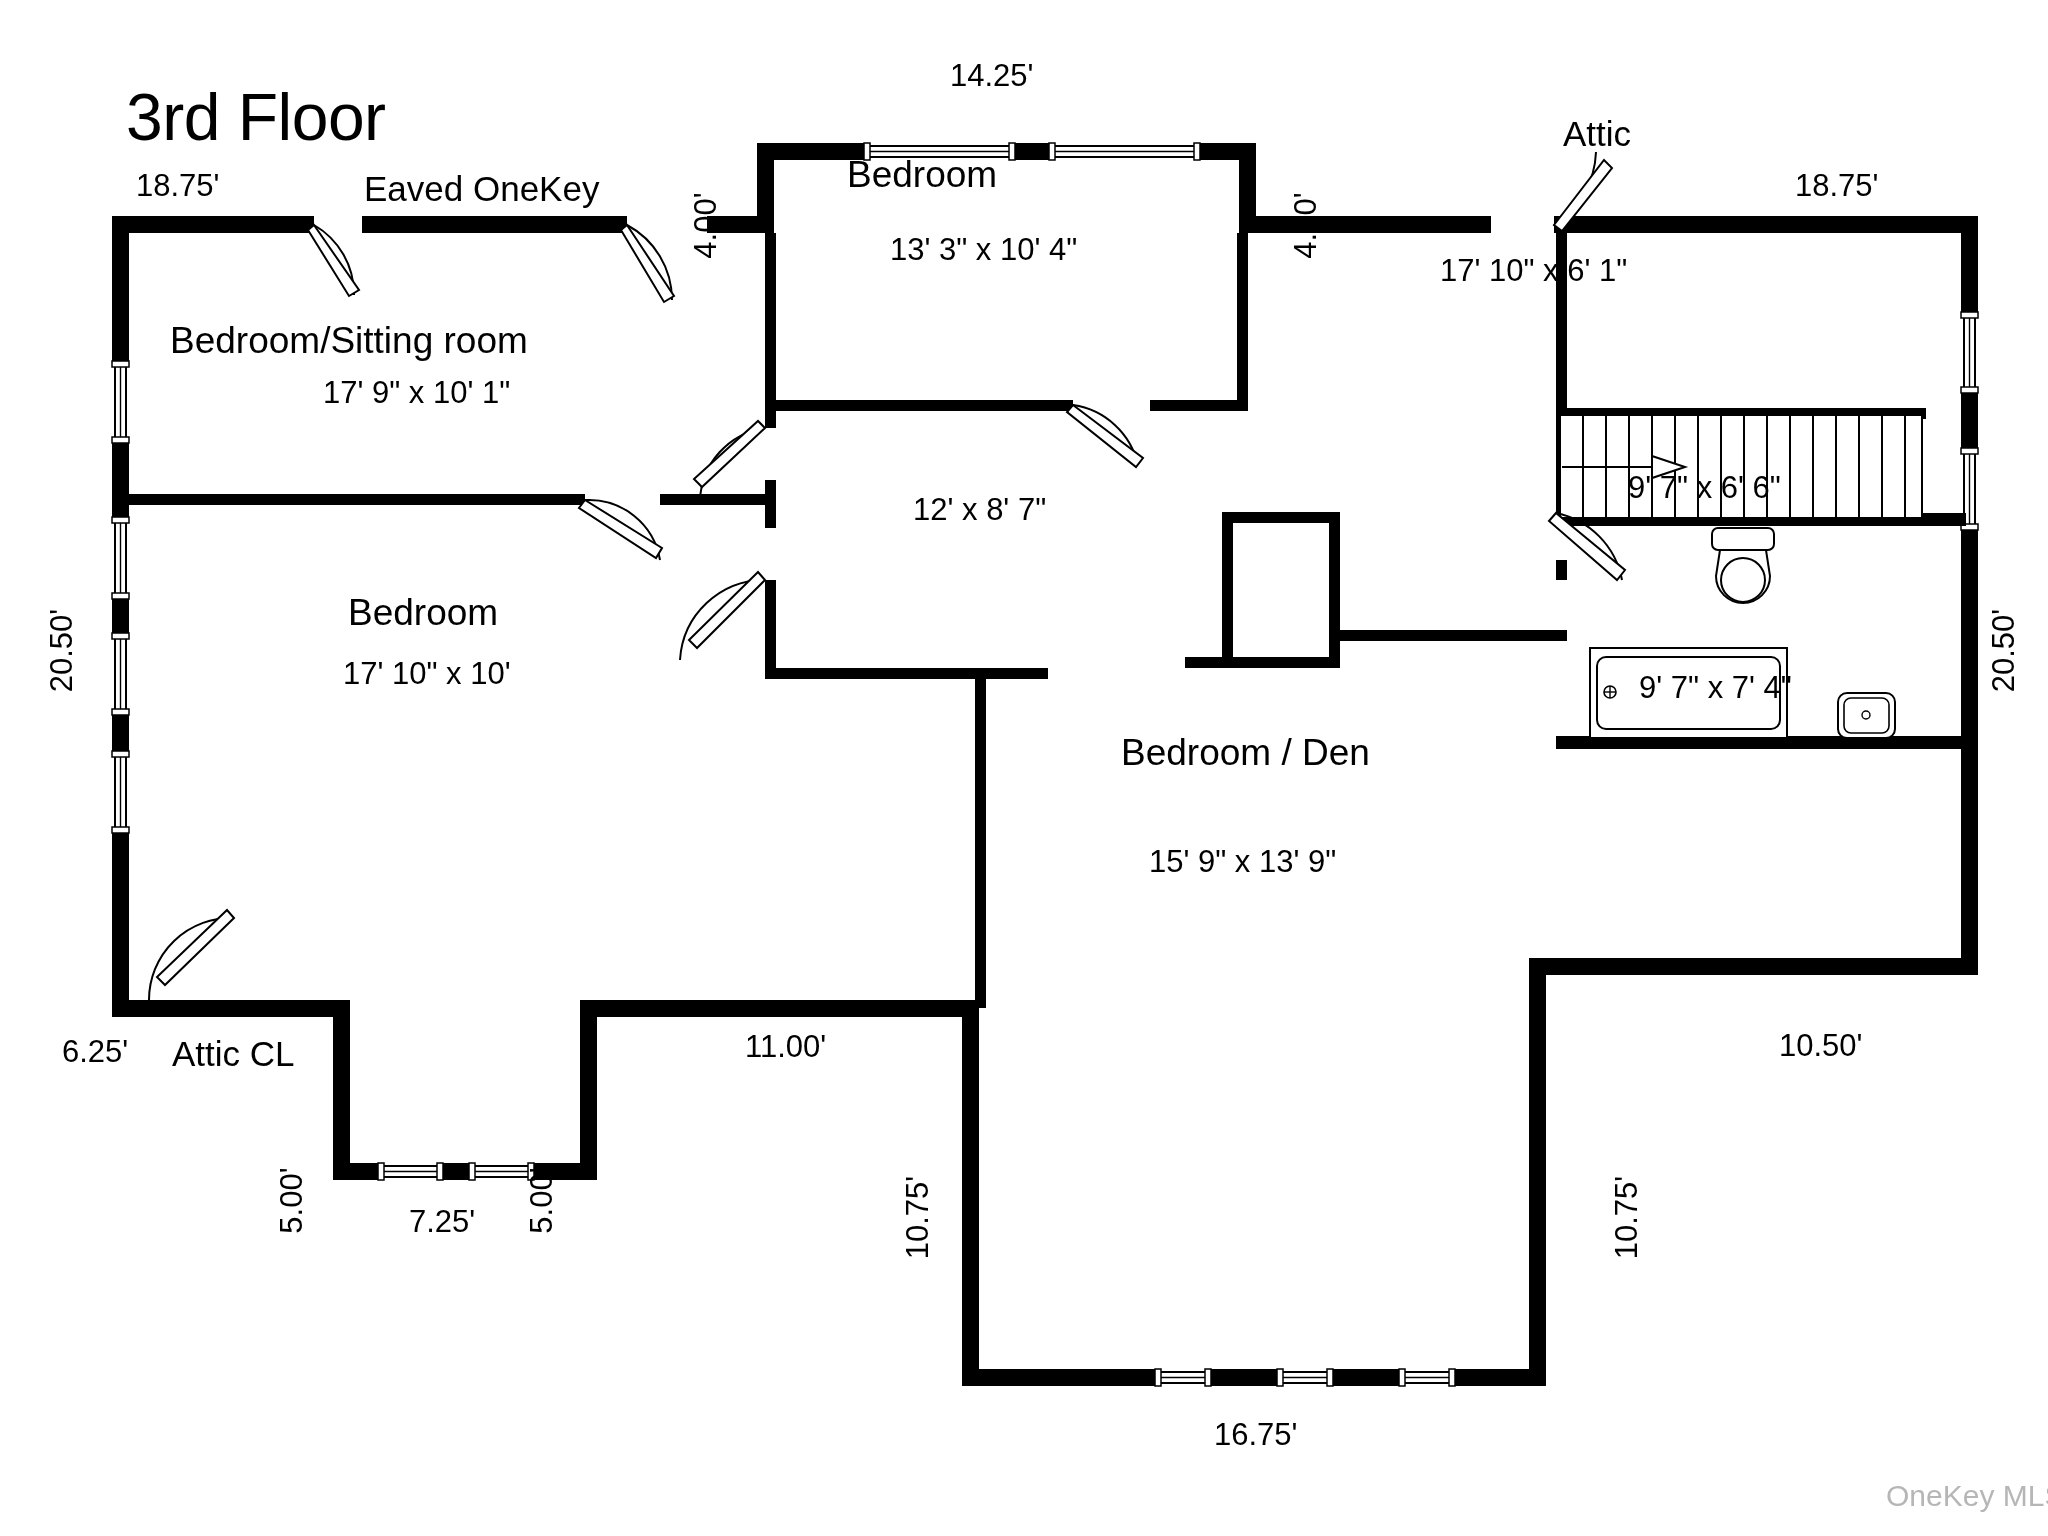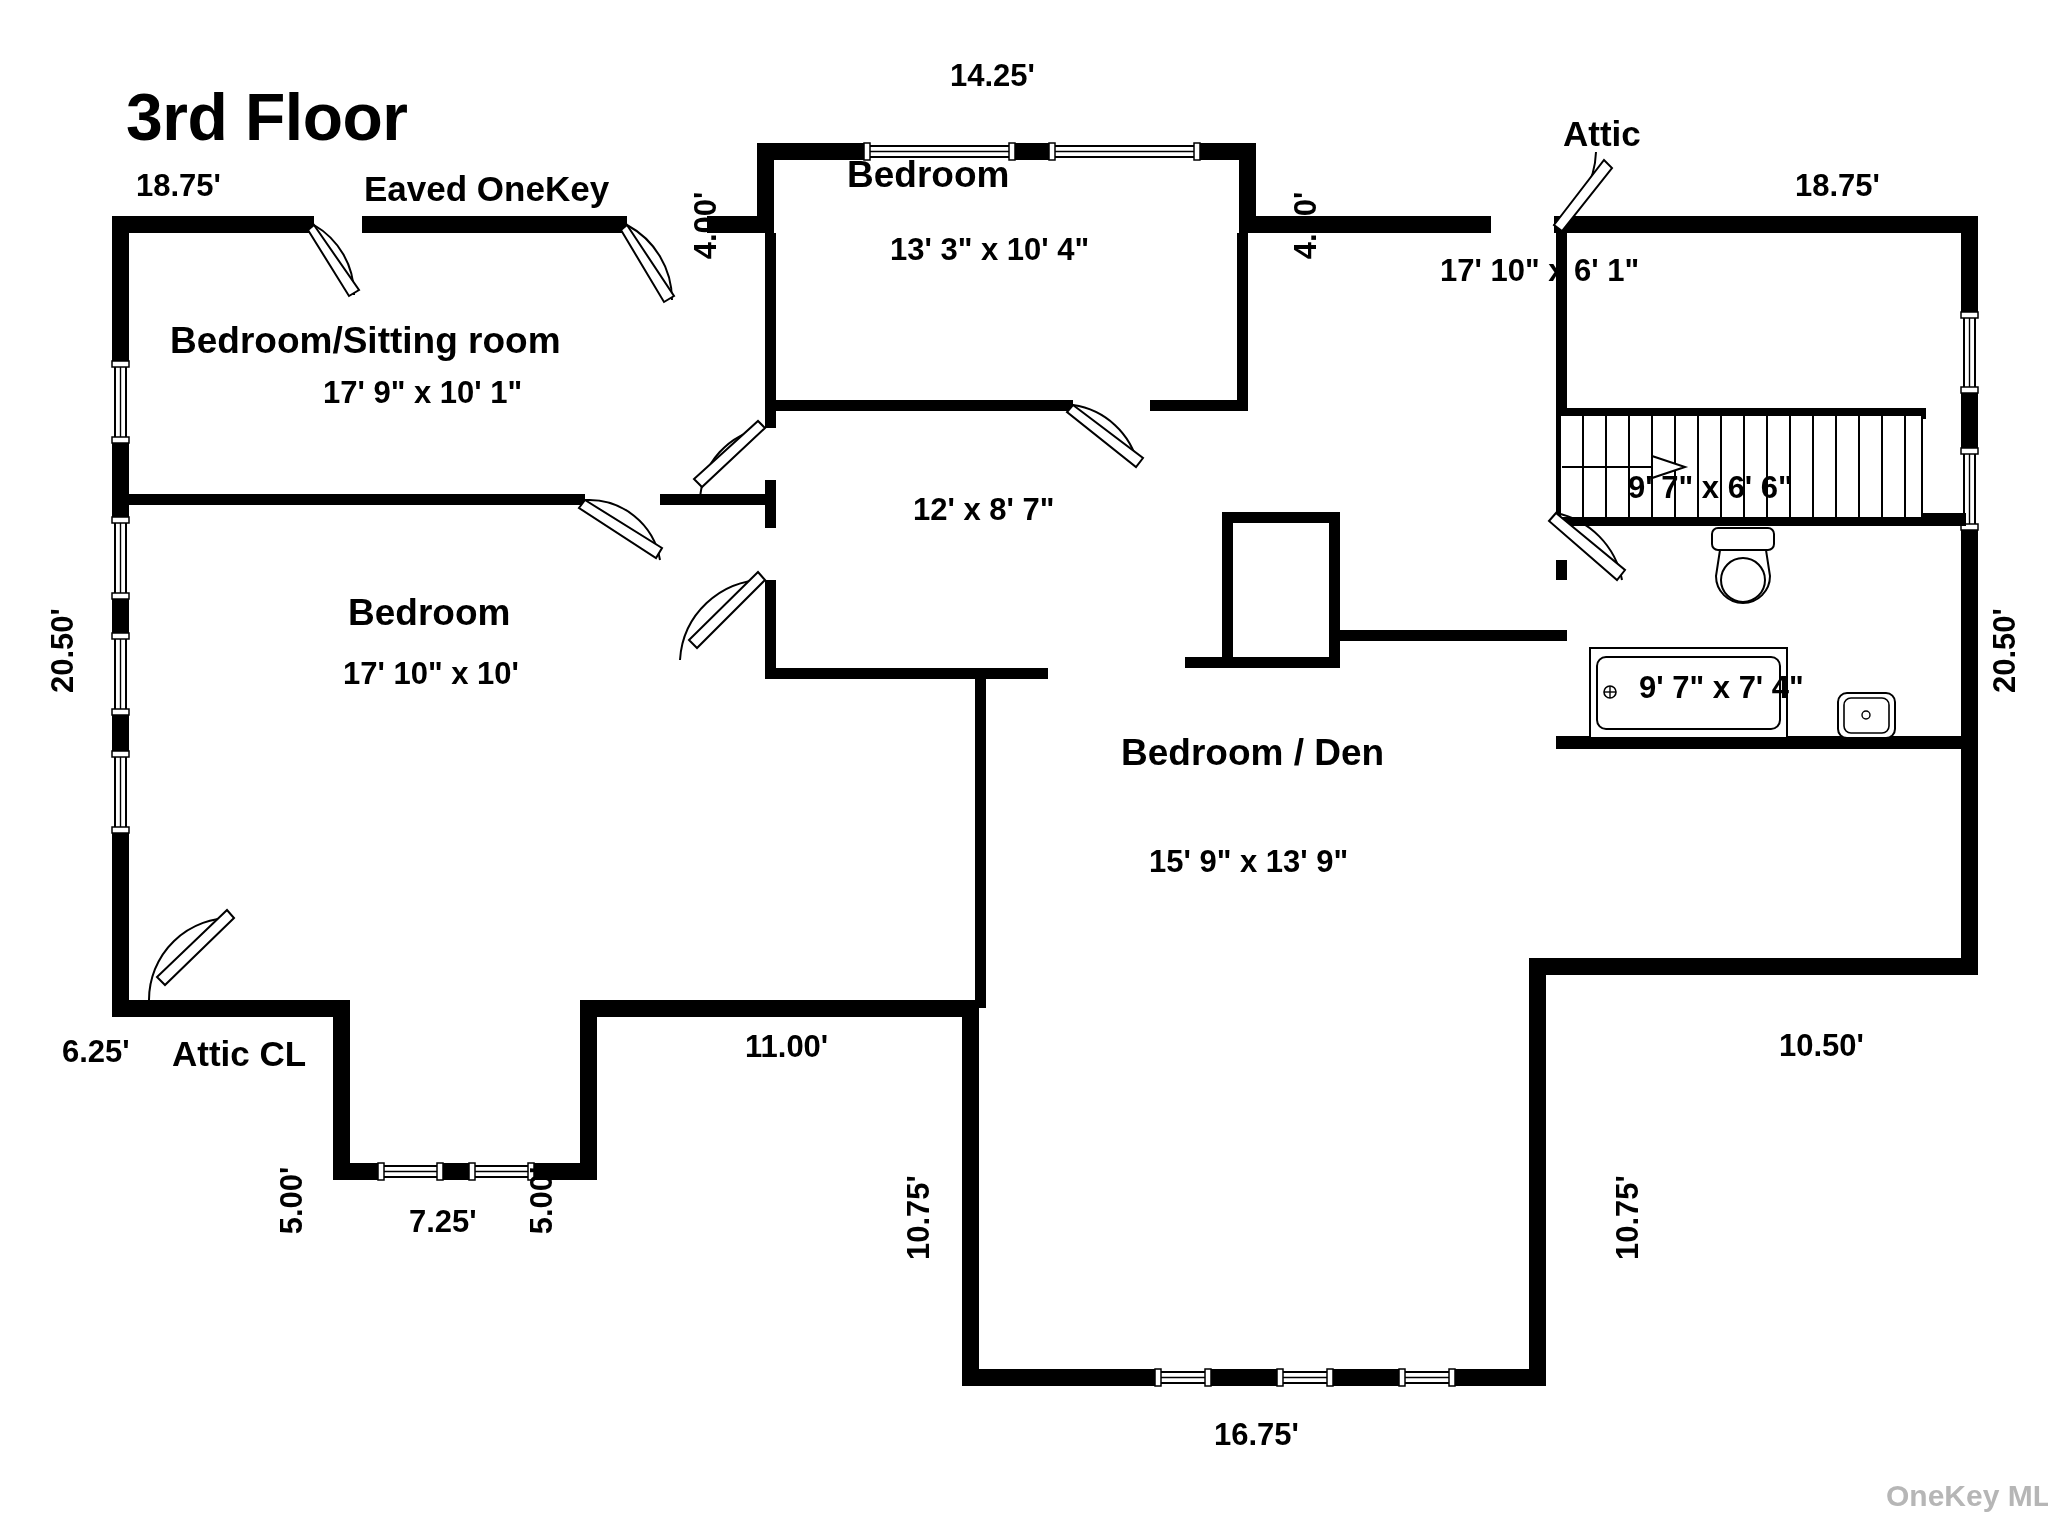--- a/index.html
+++ b/index.html
@@ -12,21 +12,20 @@
     height: 1536px;
     font-family: "Liberation Sans", sans-serif;
     position: relative;
     overflow: hidden;
   }
   #plan-root {
     position: absolute;
     left: 0; top: 0;
     width: 2048px;
     height: 1168px;
-    font-weight: bold;
   }
   svg.plan {
     position: absolute;
     left: 0; top: 0;
     width: 2048px;
     height: 1536px;
     display: block;
   }
   .lbl {
     position: absolute;

